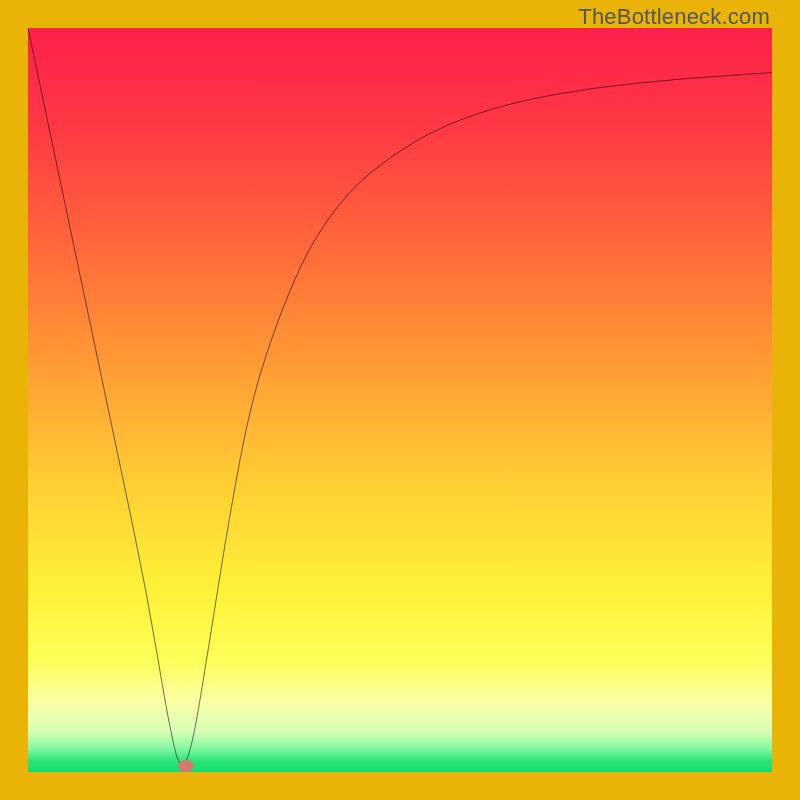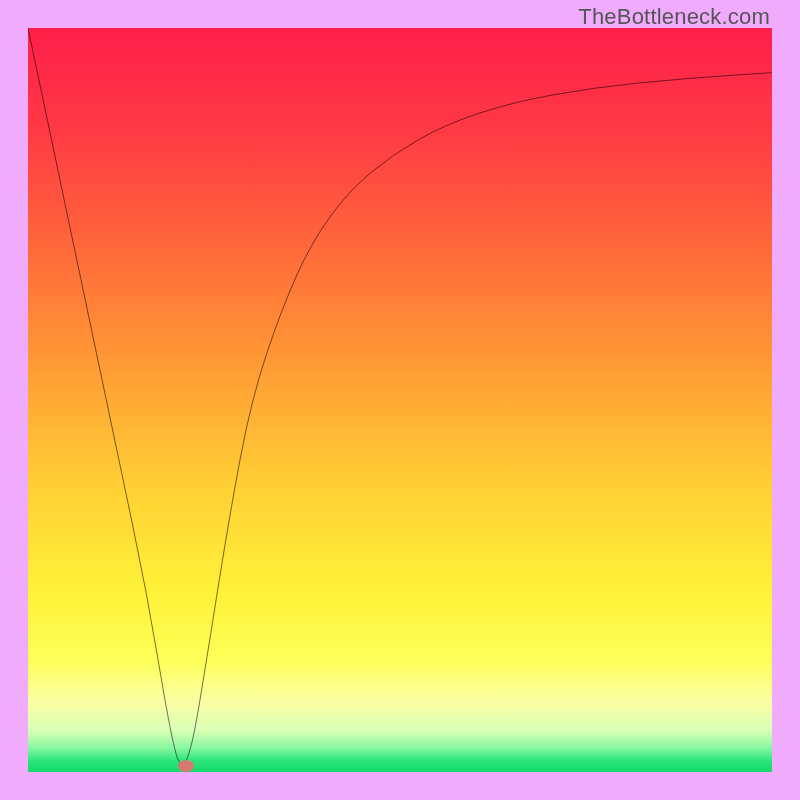--- a/index.html
+++ b/index.html
@@ -8,21 +8,21 @@
     width: 800px;
     height: 800px;
     background: #000;
     overflow: hidden;
     font-family: Arial, Helvetica, sans-serif;
   }
   .frame {
     position: relative;
     width: 800px;
     height: 800px;
-    background: #f0abfc;
+    background: #eab308;
   }
   .plot-area {
     position: absolute;
     left: 28px;
     top: 28px;
     width: 744px;
     height: 744px;
     overflow: hidden;
   }
   .gradient {

